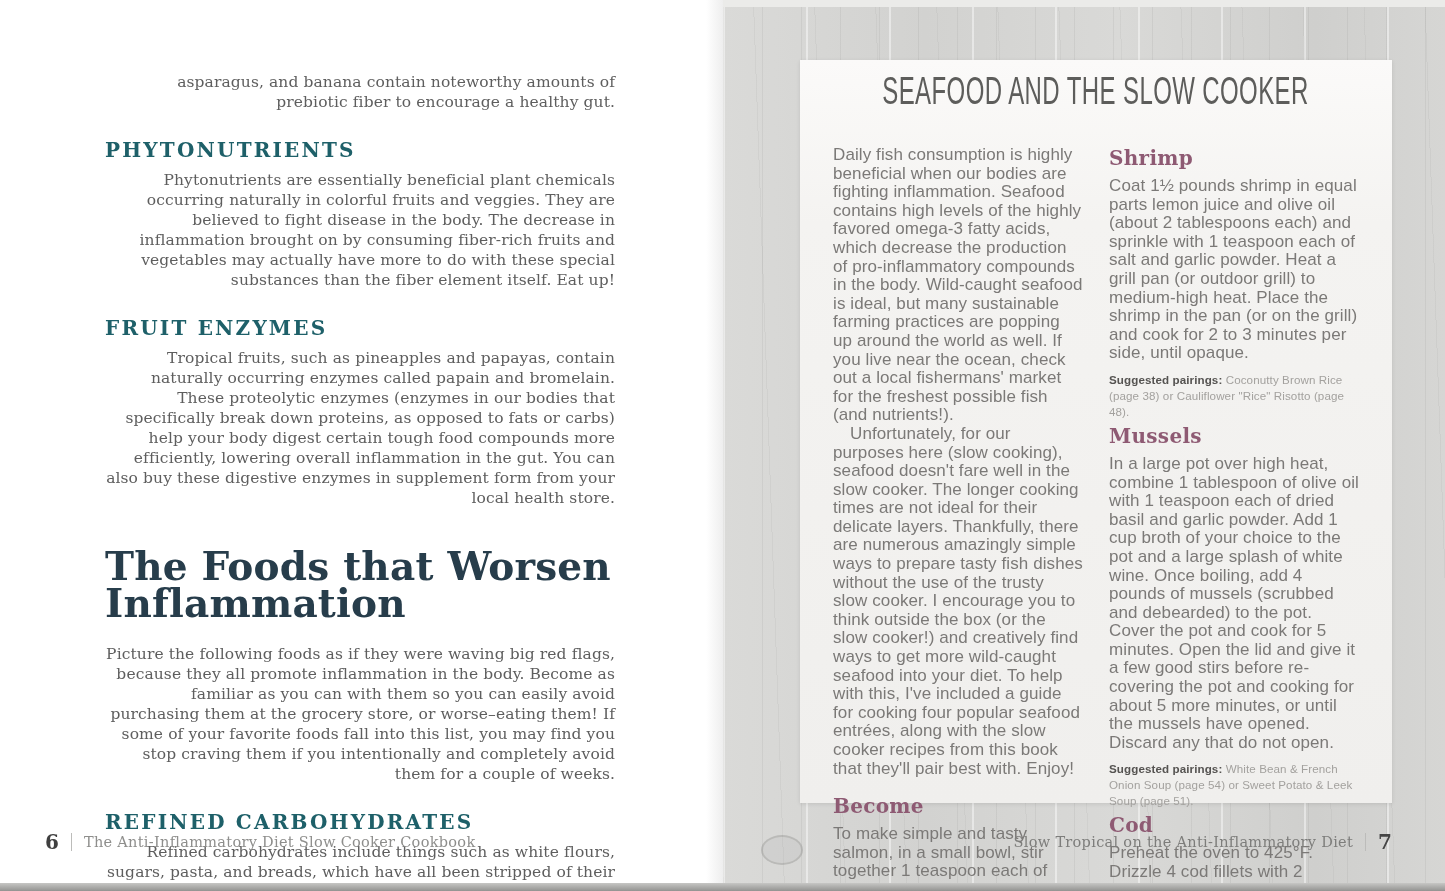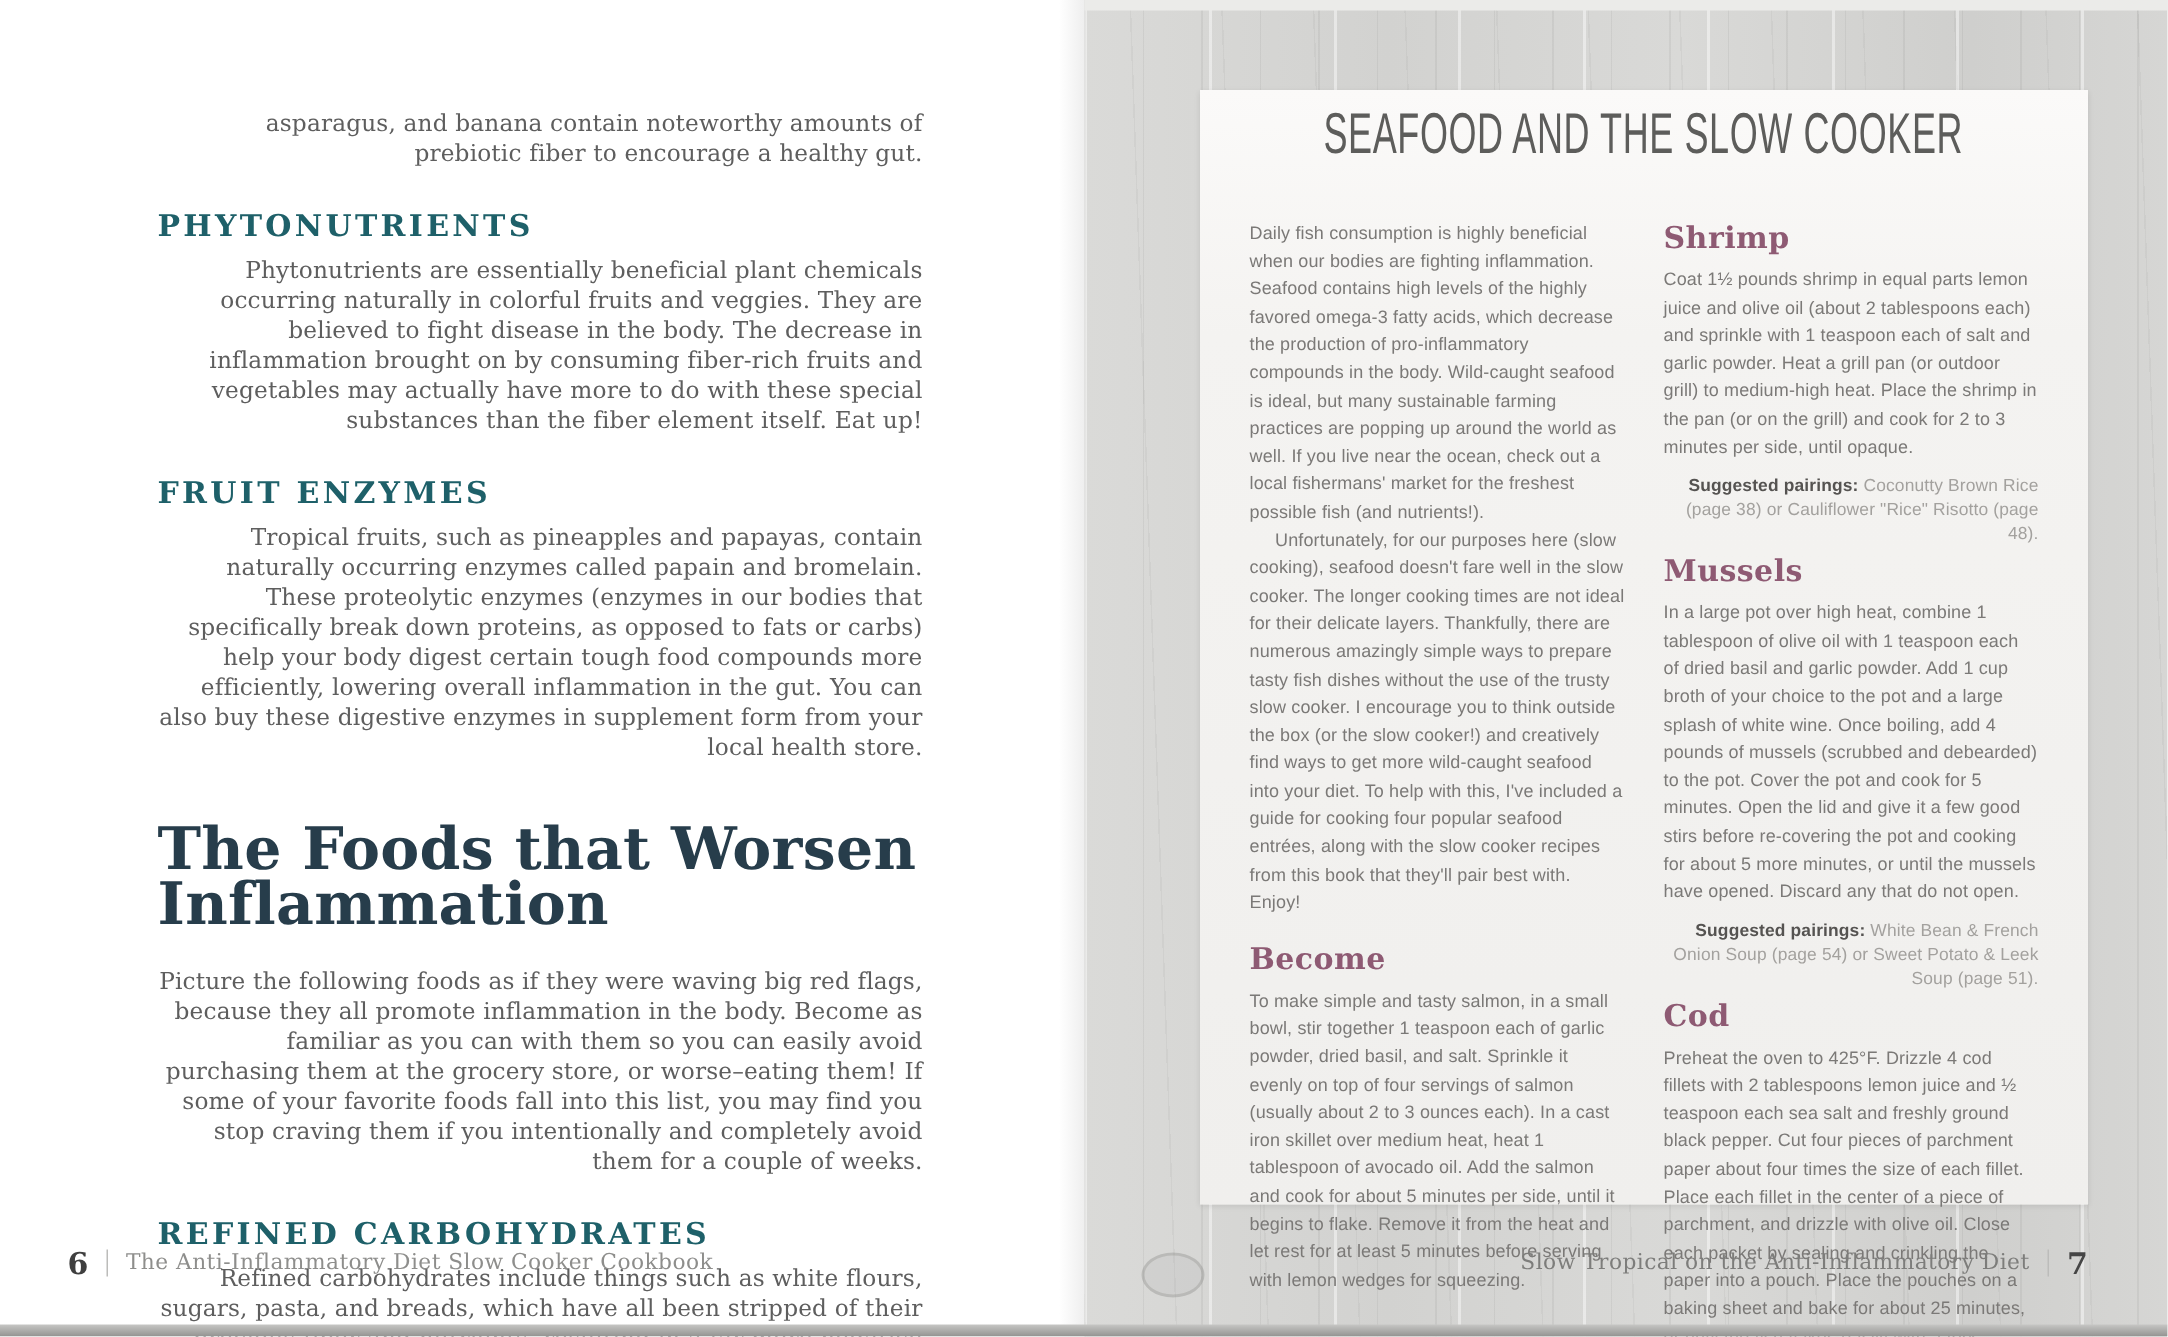--- a/index.html
+++ b/index.html
@@ -83,35 +83,34 @@
     font-size:30px; font-weight:400; color:#5d5d5b;
     letter-spacing:0.5px; white-space:nowrap;
     transform:scale(0.80,1.28); transform-origin:center top;
   }
   .box-columns {
     display:flex; gap:26px; padding:10px 33px 0 33px;
   }
   .box-col { width:250px; }
   .rp-body {
     font-family:"Liberation Sans", sans-serif;
-    font-size:12px; line-height:18.6px; color:#7b7977;
+    font-size:17px; line-height:18.6px; color:#7b7977;
     letter-spacing:0.1px;
   }
   .rp-body.indent { text-indent:17px; }
   .recipe-head {
     font-size:20px; color:#8e5a73; margin-bottom:7px; font-weight:bold;
     letter-spacing:0.3px;
   }
   .recipe { margin-top:0; }
   .recipe + .recipe { margin-top:4px; }
   .pairings {
     font-family:"Liberation Sans", sans-serif;
     font-size:11.6px; line-height:16px; color:#a3a19e; margin-top:9px;
     letter-spacing:0.1px;
-    text-align:right;
   }
   .pairings b { color:#555351; font-weight:bold; }
   .salmon-block { margin-top:16px; }
 
   .right-footer {
     position:absolute; right:53px; top:830px;
     display:flex; align-items:center;
   }
   .right-footer .footer-title { color:#7d7d7b; }
   .right-footer .page-num { color:#454545; }

